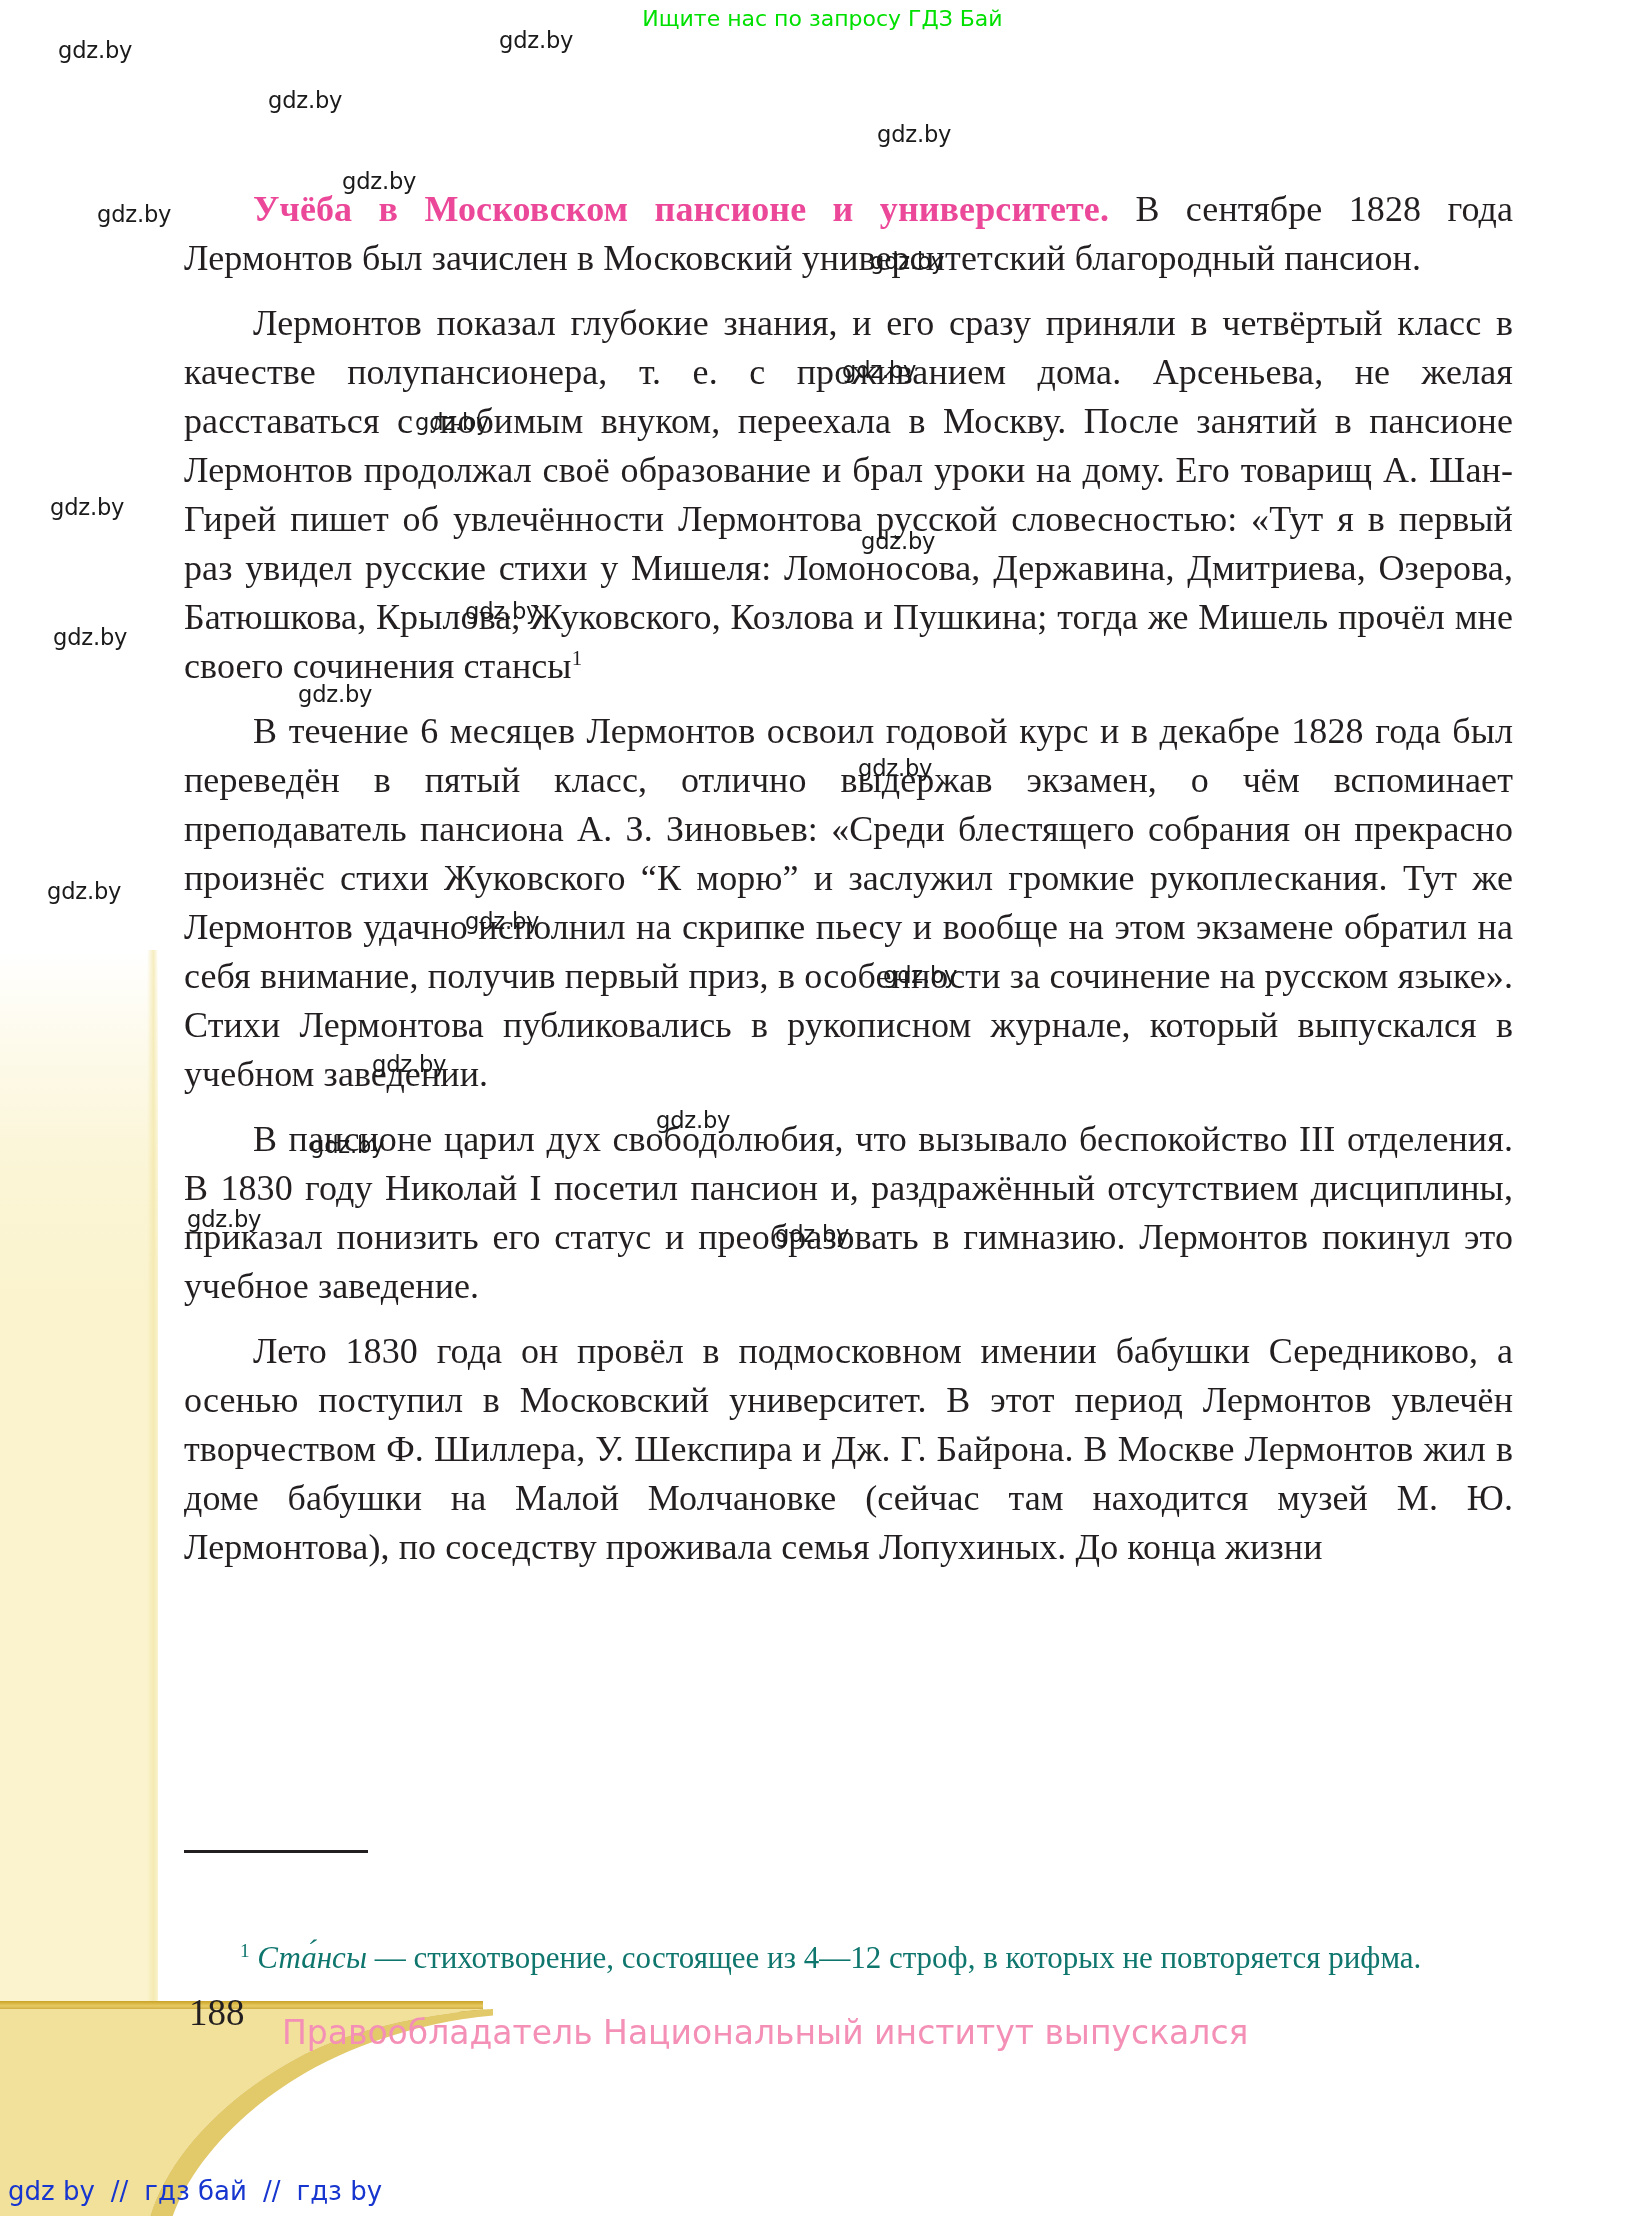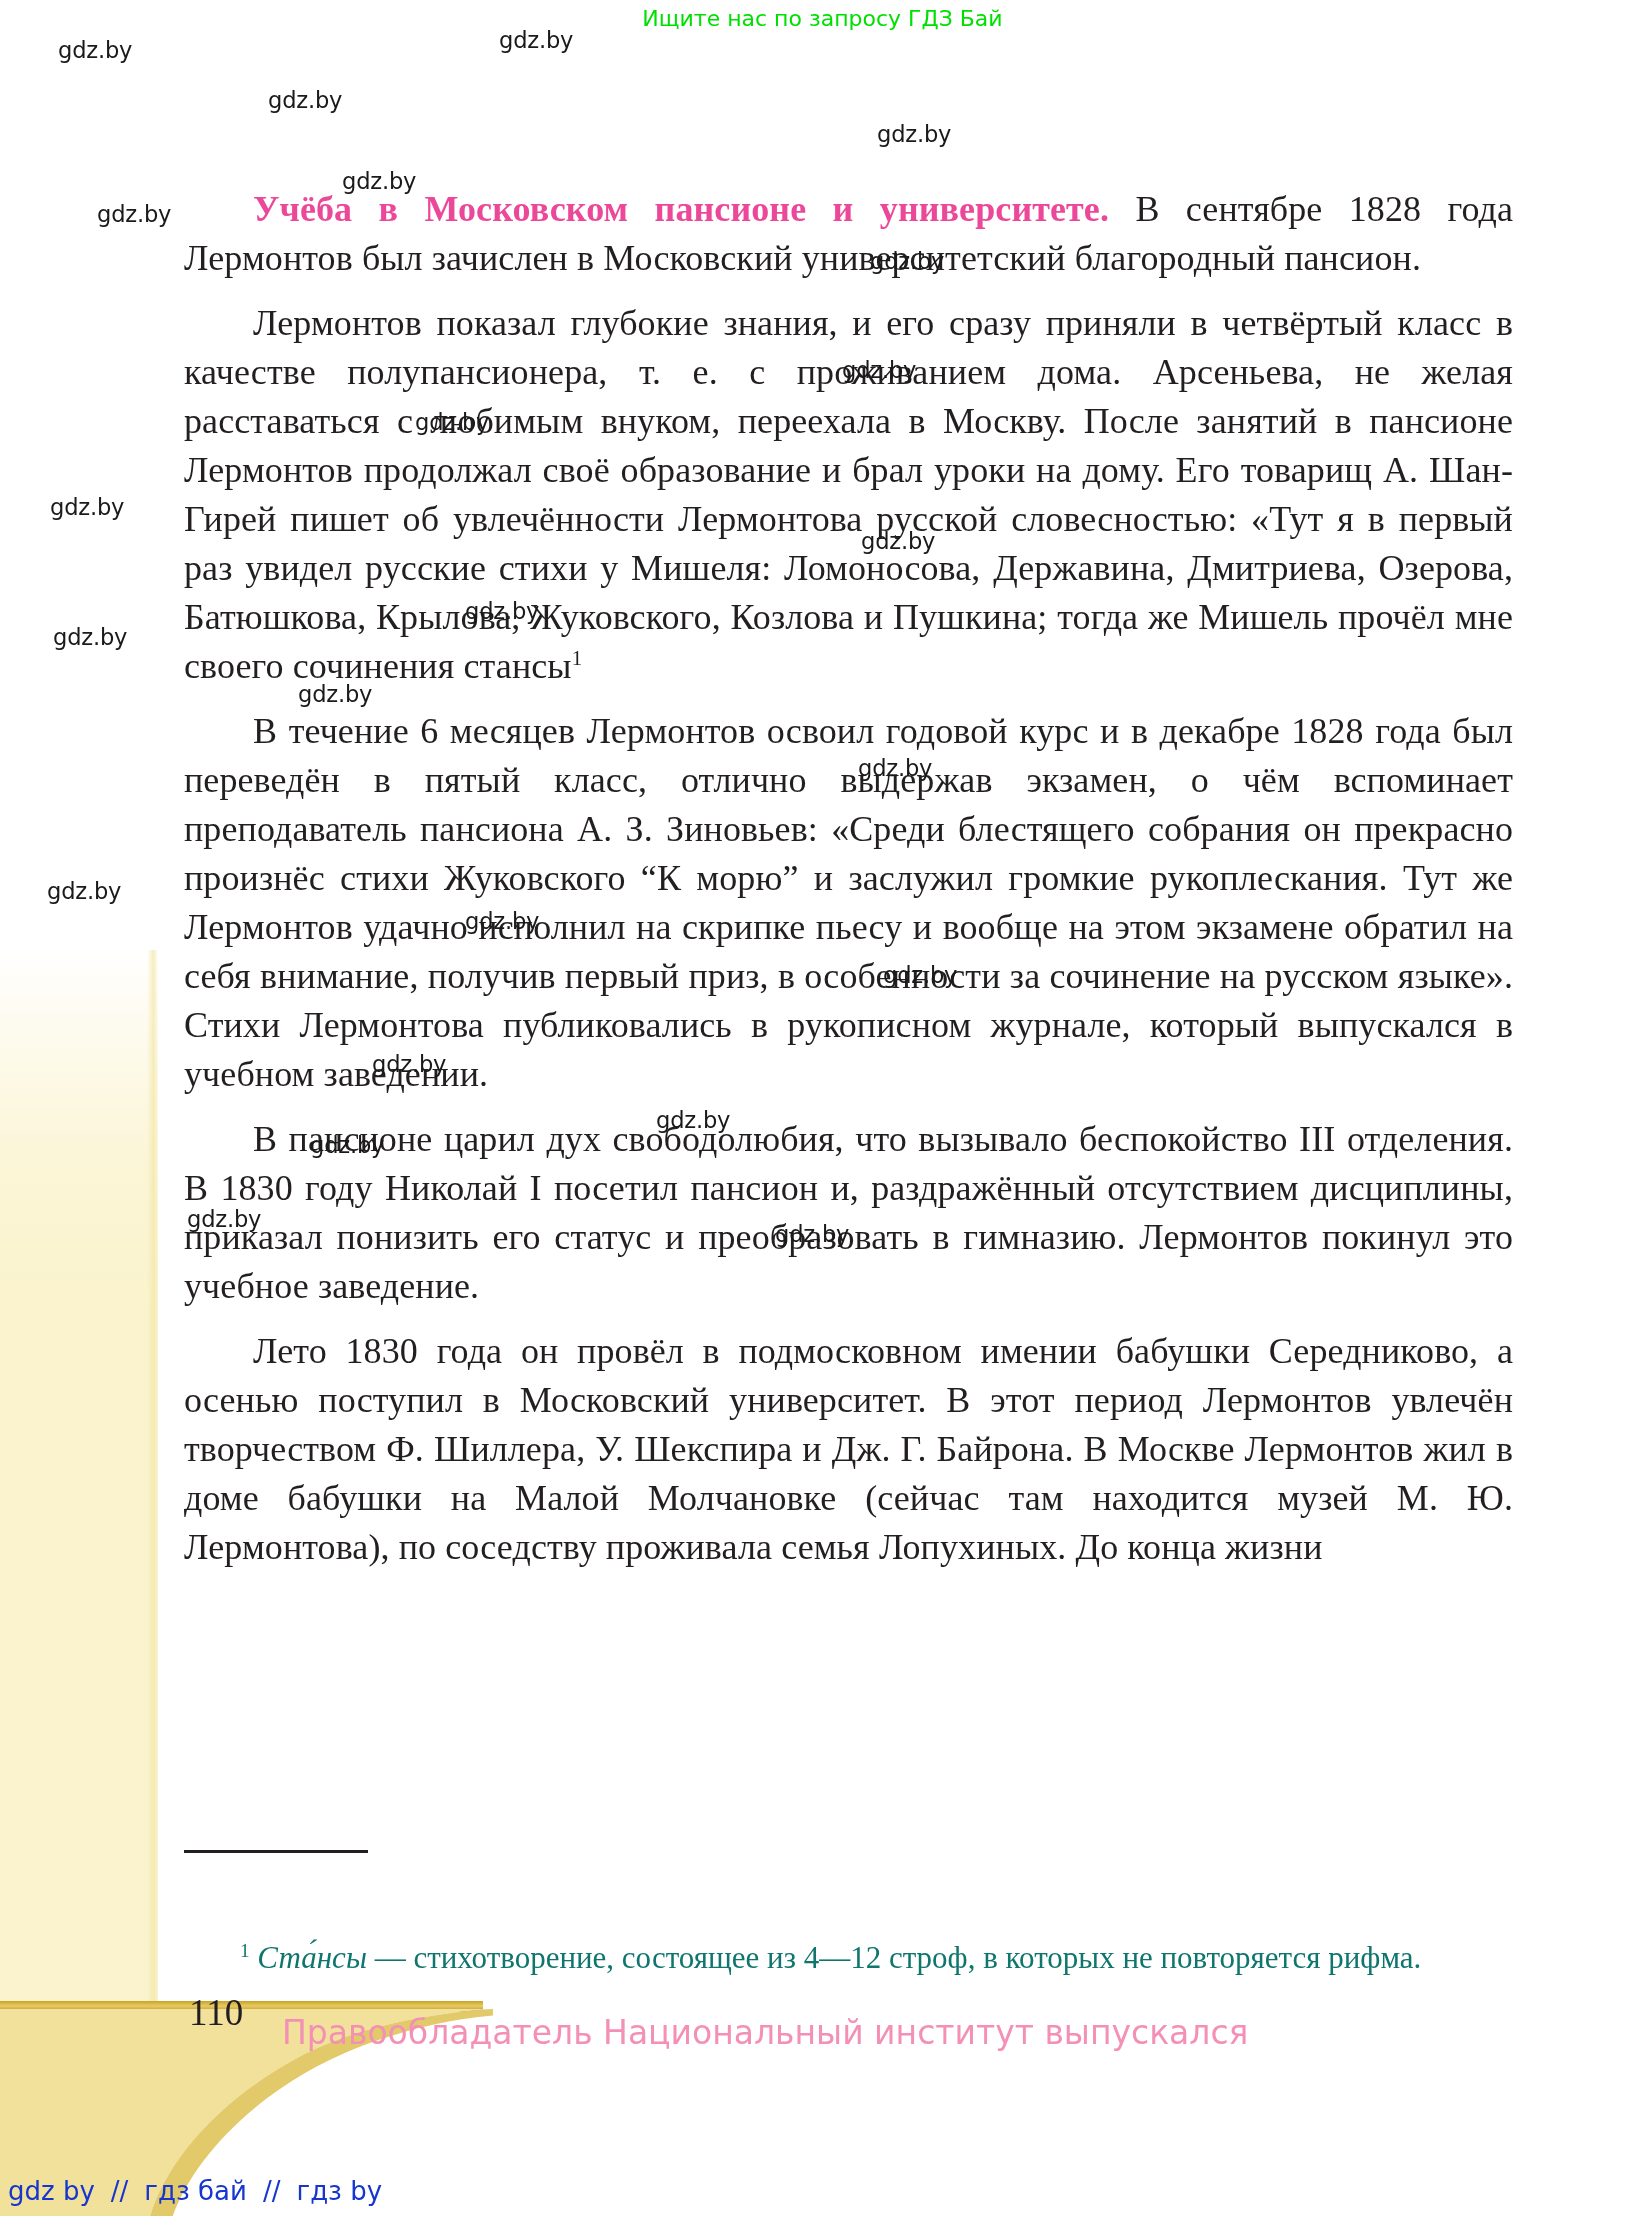--- a/index.html
+++ b/index.html
@@ -211,21 +211,21 @@
     <p class="para indent"><span>В течение 6 месяцев Лермонтов освоил годовой курс и в декабре 1828 года был переведён в пятый класс, отлично выдержав экзамен, о чём вспоминает преподаватель пансиона А. З. Зиновьев: «Среди блестящего собрания он прекрасно произнёс стихи Жуковского “К морю” и заслужил громкие рукоплескания. Тут же Лермонтов удачно исполнил на скрипке пьесу и вообще на этом экзамене обратил на себя внимание, получив первый приз, в особенности за сочинение на русском языке». Стихи Лермонтова публиковались в рукописном журнале, который выпускался в учебном заведении.</span></p>
 
     <p class="para indent"><span>В пансионе царил дух свободолюбия, что вызывало беспокойство III отделения. В 1830 году Николай I посетил пансион и, раздражённый отсутствием дисциплины, приказал понизить его статус и преобразовать в гимназию. Лермонтов покинул это учебное заведение.</span></p>
 
     <p class="para indent"><span>Лето 1830 года он провёл в подмосковном имении бабушки Середниково, а осенью поступил в Московский университет. В этот период Лермонтов увлечён творчеством Ф. Шиллера, У. Шекспира и Дж. Г. Байрона. В Москве Лермонтов жил в доме бабушки на Малой Молчановке (сейчас там находится музей М. Ю. Лермонтова), по соседству проживала семья Лопухиных. До конца жизни</span></p>
   </div>
 
   <div class="fn-rule"></div>
   <div class="footnote"><sup>1</sup> <span class="term">Ста́нсы</span><span> — стихотворение, состоящее из 4—12 строф, в которых не повторяется рифма.</span></div>
 
-  <div class="page-number">110</div>
+  <div class="page-number">188</div>
 
   <div class="wm-copyright">Правообладатель Национальный институт выпускался</div>
 
   <div class="wm-bottom-links"><span>gdz by</span><span>//</span><span>гдз бай</span><span>//</span><span>гдз by</span></div>
 
   <div id="wm-layer">
       <div class="wm" style="left: 58px; top: 37px;">gdz.by</div>
       <div class="wm" style="left: 499px; top: 26.6px;">gdz.by</div>
       <div class="wm" style="left: 268px; top: 87px;">gdz.by</div>
       <div class="wm" style="left: 877px; top: 121px;">gdz.by</div>

